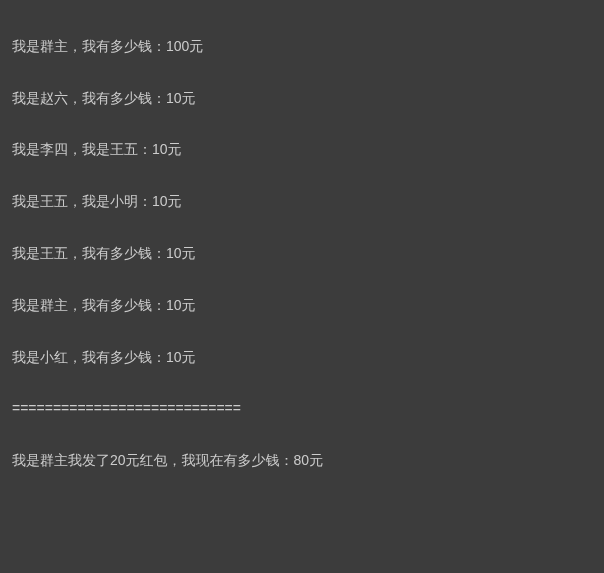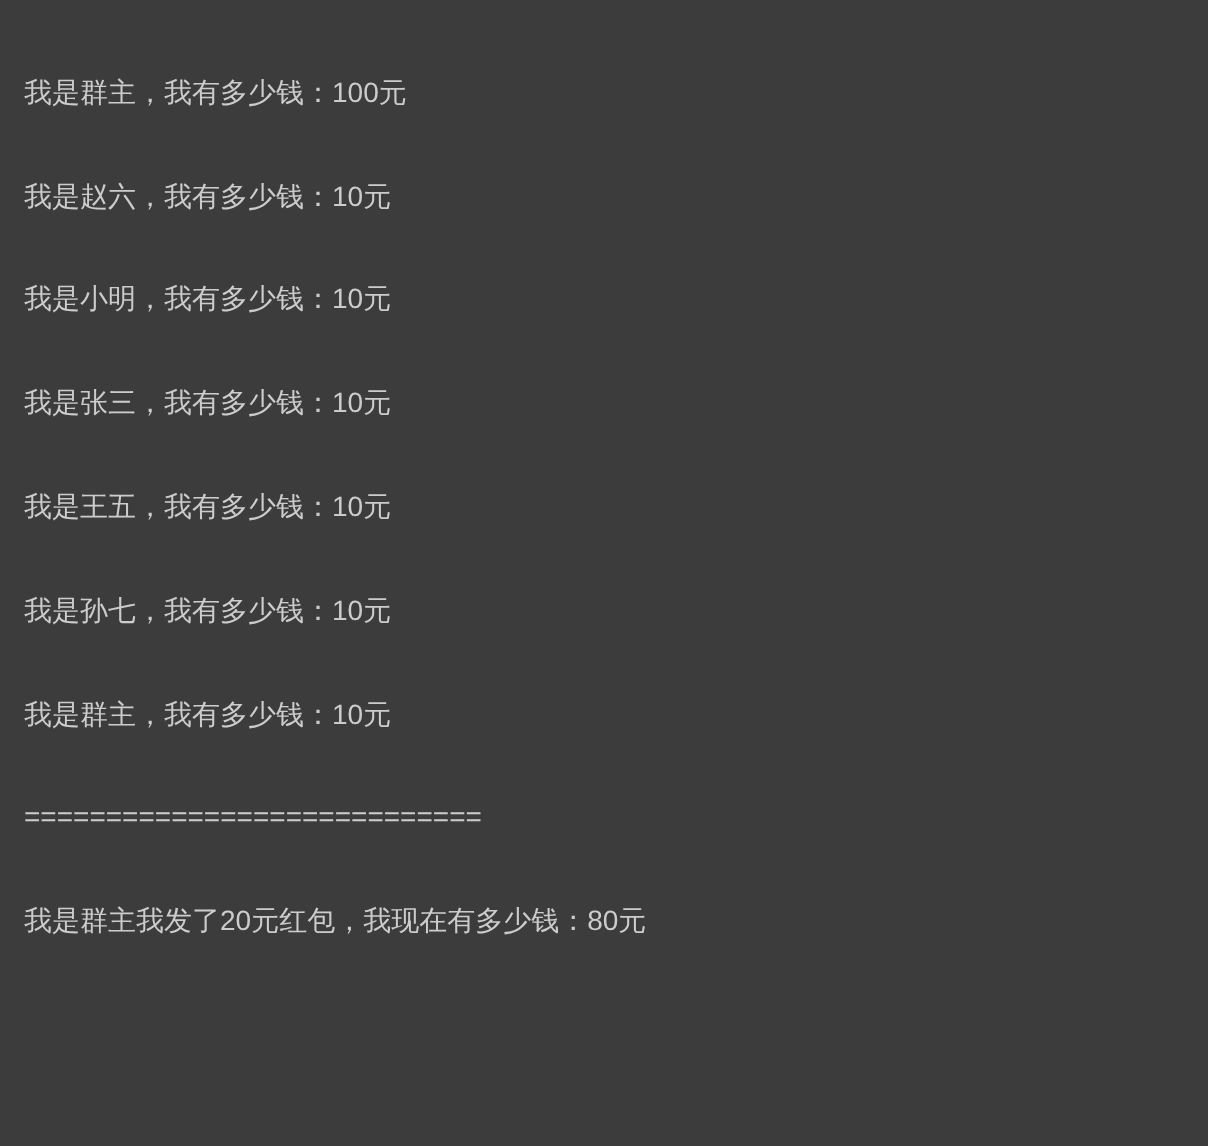--- a/index.html
+++ b/index.html
@@ -24,25 +24,25 @@
     .line {
       display: block;
     }
   </style>
 </head>
 <body>
 
 <div class="console">
 <span class="line">我是群主，我有多少钱：100元</span>
 <span class="line">我是赵六，我有多少钱：10元</span>
-<span class="line">我是小明，我有多少钱：10元</span>
-<span class="line">我是张三，我有多少钱：10元</span>
+<span class="line">我是李四，我是王五：10元</span>
+<span class="line">我是王五，我是小明：10元</span>
 <span class="line">我是王五，我有多少钱：10元</span>
-<span class="line">我是孙七，我有多少钱：10元</span>
 <span class="line">我是群主，我有多少钱：10元</span>
+<span class="line">我是小红，我有多少钱：10元</span>
 <span class="line">============================</span>
 <span class="line">我是群主我发了20元红包，我现在有多少钱：80元</span>
 
 
 
 
 
 
 
 

